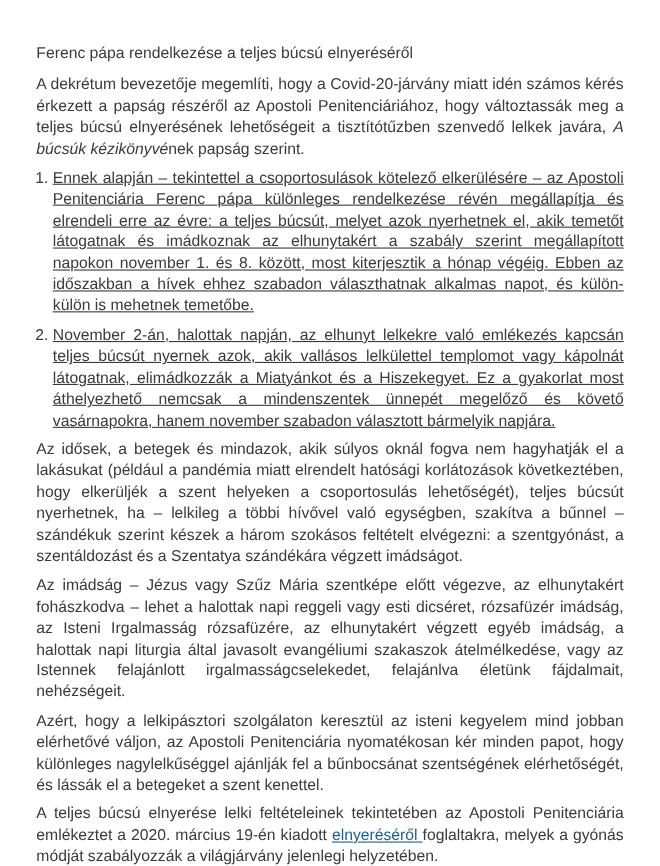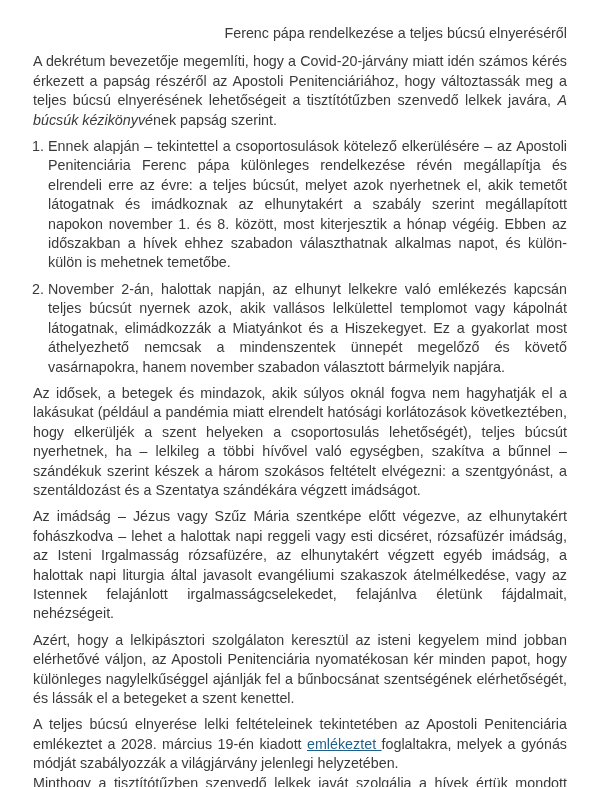--- a/index.html
+++ b/index.html
@@ -14,35 +14,36 @@
       font-family: "Liberation Sans", sans-serif;
       color: #3a3a3a;
       font-size: 14.3px;
       line-height: 19.4px;
     }
     .page {
       position: relative;
       padding: 24px 33px 0 33px;
     }
     .title {
-      text-align: right;
+      text-align: left;
       font-size: 14.3px;
-      margin: 0 0 9px 0;
+      margin: 16px 0 9px 0;
       color: #3a3a3a;
     }
     p {
       margin: 0 0 7px 0;
       text-align: justify;
     }
     p.tight {
       margin-bottom: 0;
     }
     ol {
       margin: 1px 0 6px 0;
       padding: 0 0 0 15px;
+      text-decoration: underline;
     }
     ol li {
       text-align: justify;
       margin: 0 0 7px 0;
       padding-left: 0;
     }
     ol li::marker {
       color: #3a3a3a;
     }
     .it { font-style: italic; }
@@ -63,17 +64,17 @@
     <li>Ennek alapján – tekintettel a csoportosulások kötelező elkerülésére – az Apostoli Penitenciária Ferenc pápa különleges rendelkezése révén megállapítja és elrendeli erre az évre: a teljes búcsút, melyet azok nyerhetnek el, akik temetőt látogatnak és imádkoznak az elhunytakért a szabály szerint megállapított napokon november 1. és 8. között, most kiterjesztik a hónap végéig. Ebben az időszakban a hívek ehhez szabadon választhatnak alkalmas napot, és külön-külön is mehetnek temetőbe.</li>
     <li>November 2-án, halottak napján, az elhunyt lelkekre való emlékezés kapcsán teljes búcsút nyernek azok, akik vallásos lelkülettel templomot vagy kápolnát látogatnak, elimádkozzák a Miatyánkot és a Hiszekegyet. Ez a gyakorlat most áthelyezhető nemcsak a mindenszentek ünnepét megelőző és követő vasárnapokra, hanem november szabadon választott bármelyik napjára.</li>
   </ol>
 
   <p>Az idősek, a betegek és mindazok, akik súlyos oknál fogva nem hagyhatják el a lakásukat (például a pandémia miatt elrendelt hatósági korlátozások következtében, hogy elkerüljék a szent helyeken a csoportosulás lehetőségét), teljes búcsút nyerhetnek, ha – lelkileg a többi hívővel való egységben, szakítva a bűnnel – szándékuk szerint készek a három szokásos feltételt elvégezni: a szentgyónást, a szentáldozást és a Szentatya szándékára végzett imádságot.</p>
 
   <p>Az imádság – Jézus vagy Szűz Mária szentképe előtt végezve, az elhunytakért fohászkodva – lehet a halottak napi reggeli vagy esti dicséret, rózsafüzér imádság, az Isteni Irgalmasság rózsafüzére, az elhunytakért végzett egyéb imádság, a halottak napi liturgia által javasolt evangéliumi szakaszok átelmélkedése, vagy az Istennek felajánlott irgalmasságcselekedet, felajánlva életünk fájdalmait, nehézségeit.</p>
 
   <p>Azért, hogy a lelkipásztori szolgálaton keresztül az isteni kegyelem mind jobban elérhetővé váljon, az Apostoli Penitenciária nyomatékosan kér minden papot, hogy különleges nagylelkűséggel ajánlják fel a bűnbocsánat szentségének elérhetőségét, és lássák el a betegeket a szent kenettel.</p>
 
-  <p class="tight"><span>A teljes búcsú elnyerése lelki feltételeinek tekintetében az Apostoli Penitenciária emlékeztet a 2028. március 19-én kiadott </span><a class="link" href="#">emlékeztet </a><span>foglaltakra, melyek a gyónás módját szabályozzák a világjárvány jelenlegi helyzetében.</span></p>
+  <p class="tight"><span>A teljes búcsú elnyerése lelki feltételeinek tekintetében az Apostoli Penitenciária emlékeztet a 2020. március 19-én kiadott </span><a class="link" href="#">elnyeréséről </a><span>foglaltakra, melyek a gyónás módját szabályozzák a világjárvány jelenlegi helyzetében.</span></p>
 
   <p><span>Minthogy a tisztítótűzben szenvedő lelkek javát szolgálja a hívek értük mondott imája, főként az oltár Istennek tetsző szent áldozata révén, ezért az Apostoli Penitenciária arra kéri a papokat, hogy halottak napján három szentmisét mutassanak be a XV. Benedek pápa által 1915. augusztus 10-én kiadott </span></p>
 
 </div>
 
 </body></html>

